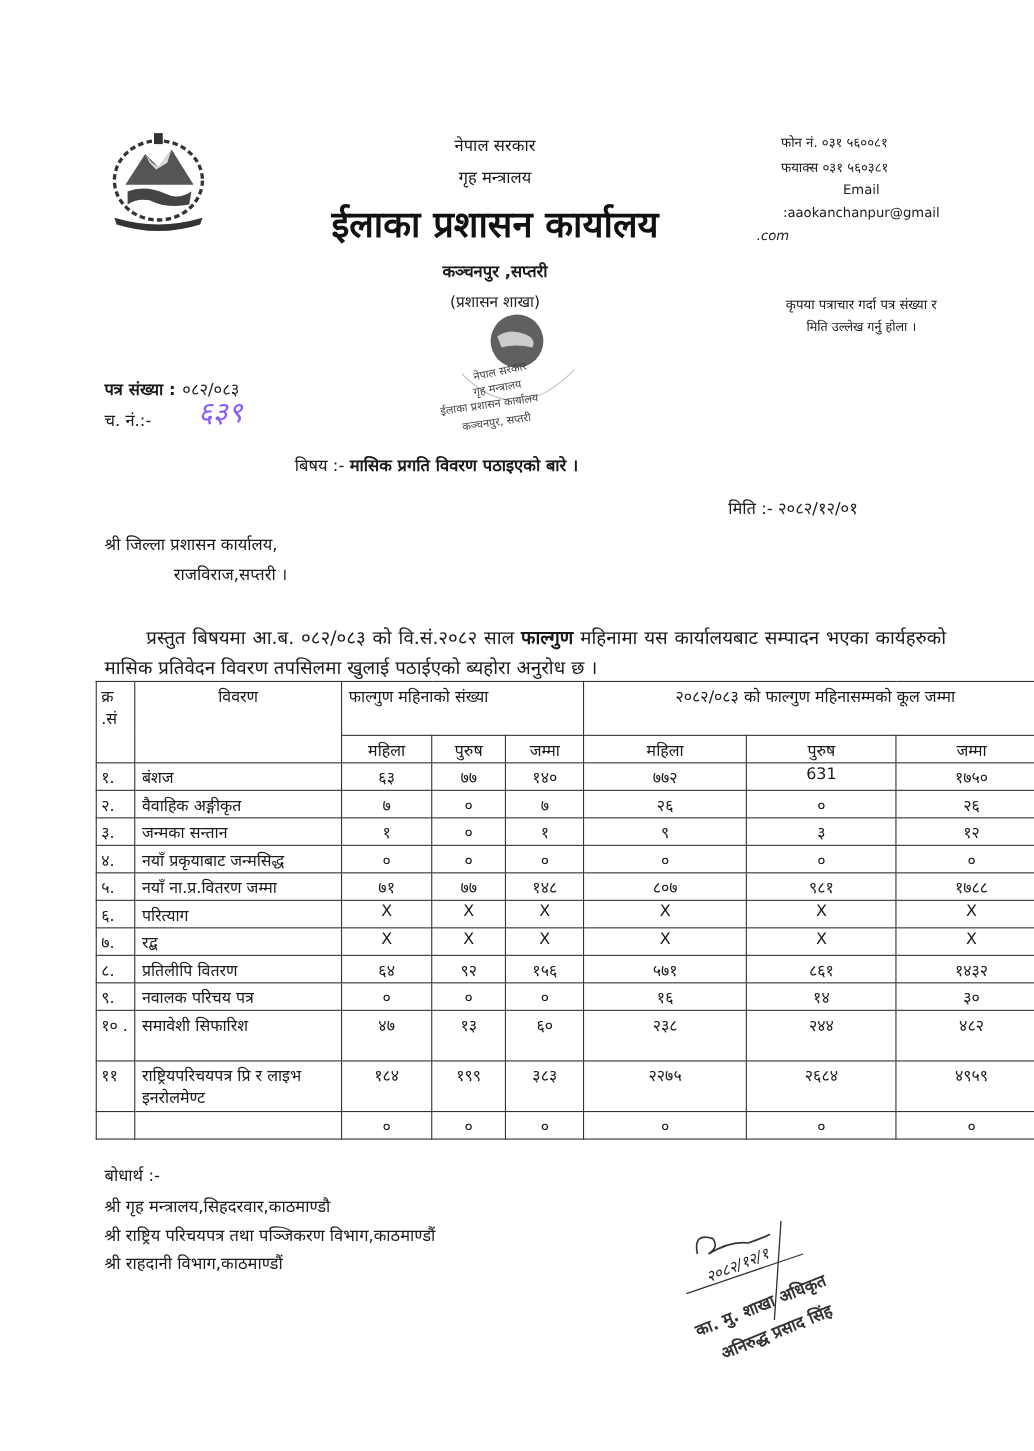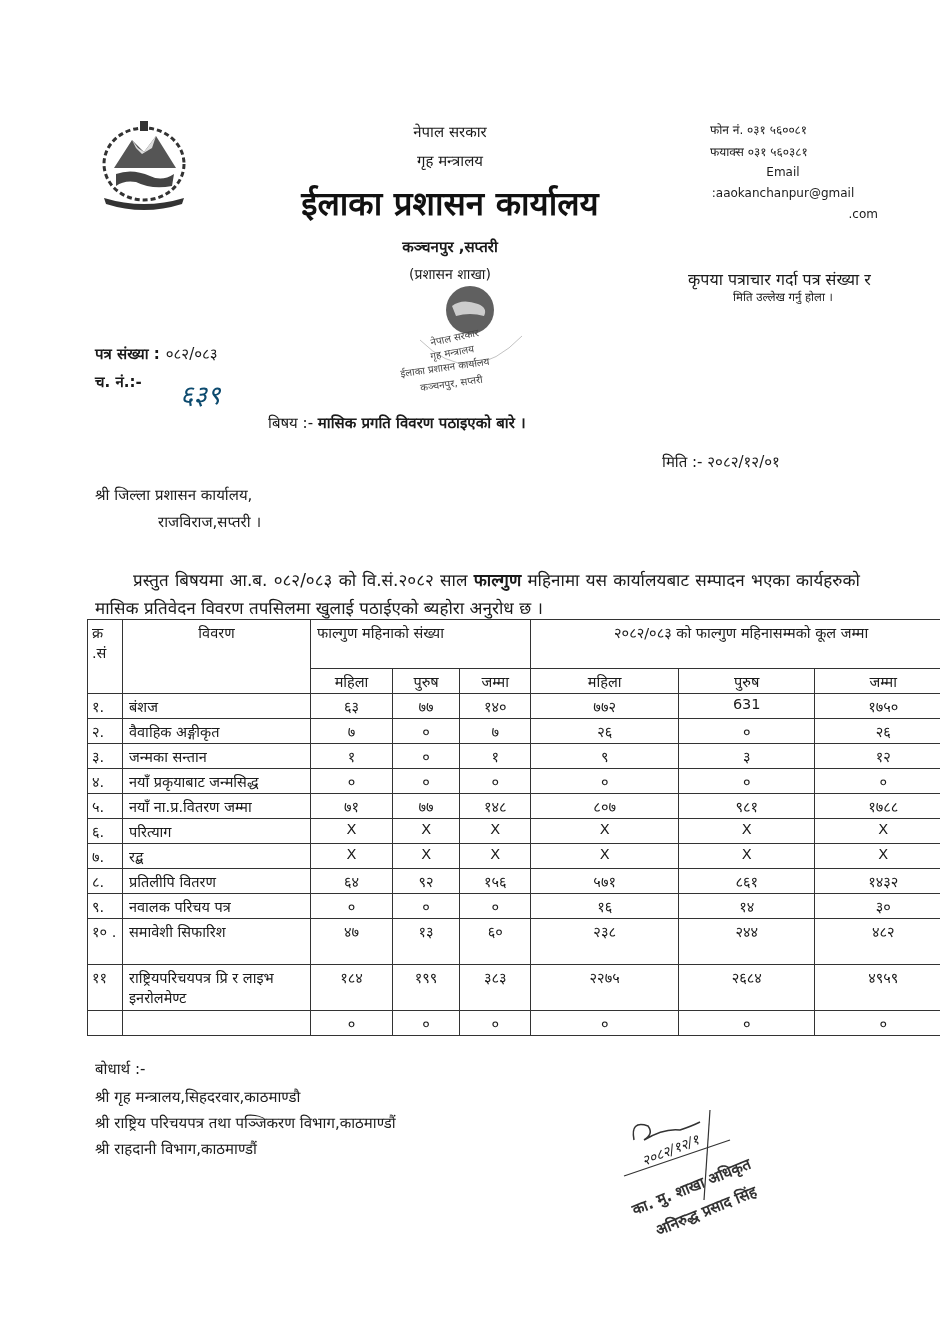--- a/index.html
+++ b/index.html
@@ -13,28 +13,28 @@
   .gov { top: 121px; font-size: 15px; }
   .ministry { top: 150px; font-size: 15px; }
   .office { top: 180px; font-size: 33px; font-weight: bold; letter-spacing: 0px; color: #111; }
   .addr { top: 236px; font-size: 15px; font-weight: bold; }
   .branch { top: 264px; font-size: 14px; }
   .contact { left: 688px; width: 190px; font-size: 12px; }
   .phone { top: 121px; left: 710px; text-align: left; }
   .fax { top: 143px; left: 710px; text-align: left; }
   .email-l { top: 165px; text-align: center; font-family: "DejaVu Sans", sans-serif; }
   .email-v { top: 186px; text-align: center; font-family: "DejaVu Sans", sans-serif; }
-  .email-c { top: 207px; text-align: right; font-family: "DejaVu Sans", sans-serif; }
-  .note1 { top: 268px; font-size: 16px; }
+  .email-c { top: 207px; text-align: left; font-family: "DejaVu Sans", sans-serif; font-style: italic; }
+  .note1 { top: 268px; text-align: center; font-size: 12px; }
   .note2 { top: 289px; text-align: center; font-size: 11.5px; }
   .stamp { left: 400px; top: 280px; width: 140px; height: 120px; }
   .ref { left: 95px; top: 343px; font-size: 15px; font-weight: bold; }
   .ref .v { font-weight: normal; margin-left: 6px; }
-  .chno { left: 95px; top: 371px; font-size: 15px; font-weight: bold; }
-  .handnum { left: 180px; top: 376px; font-size: 26px; font-family: "DejaVu Serif", serif; font-style: italic; color: #0c4a6e; }
+  .chno { left: 95px; top: 371px; font-size: 15px; font-weight: normal; }
+  .handnum { left: 180px; top: 356px; font-size: 26px; font-family: "DejaVu Serif", serif; font-style: italic; color: #8b5cf6; }
   .date { left: 662px; top: 403px; font-size: 15px; margin-top: 48px; }
   .subject { left: 268px; top: 412px; font-size: 15px; }
   .subject b { font-weight: bold; }
   .to1 { left: 95px; top: 484px; font-size: 15px; }
   .to2 { left: 158px; top: 511px; font-size: 15px; }
   .para { left: 95px; top: 566px; width: 765px; font-size: 17px; line-height: 28px; text-indent: 38px; text-align: justify; }
   table.rep {
     position: absolute; left: 87px; top: 619px; width: 865px;
     border-collapse: collapse; font-size: 14.5px;
   }

